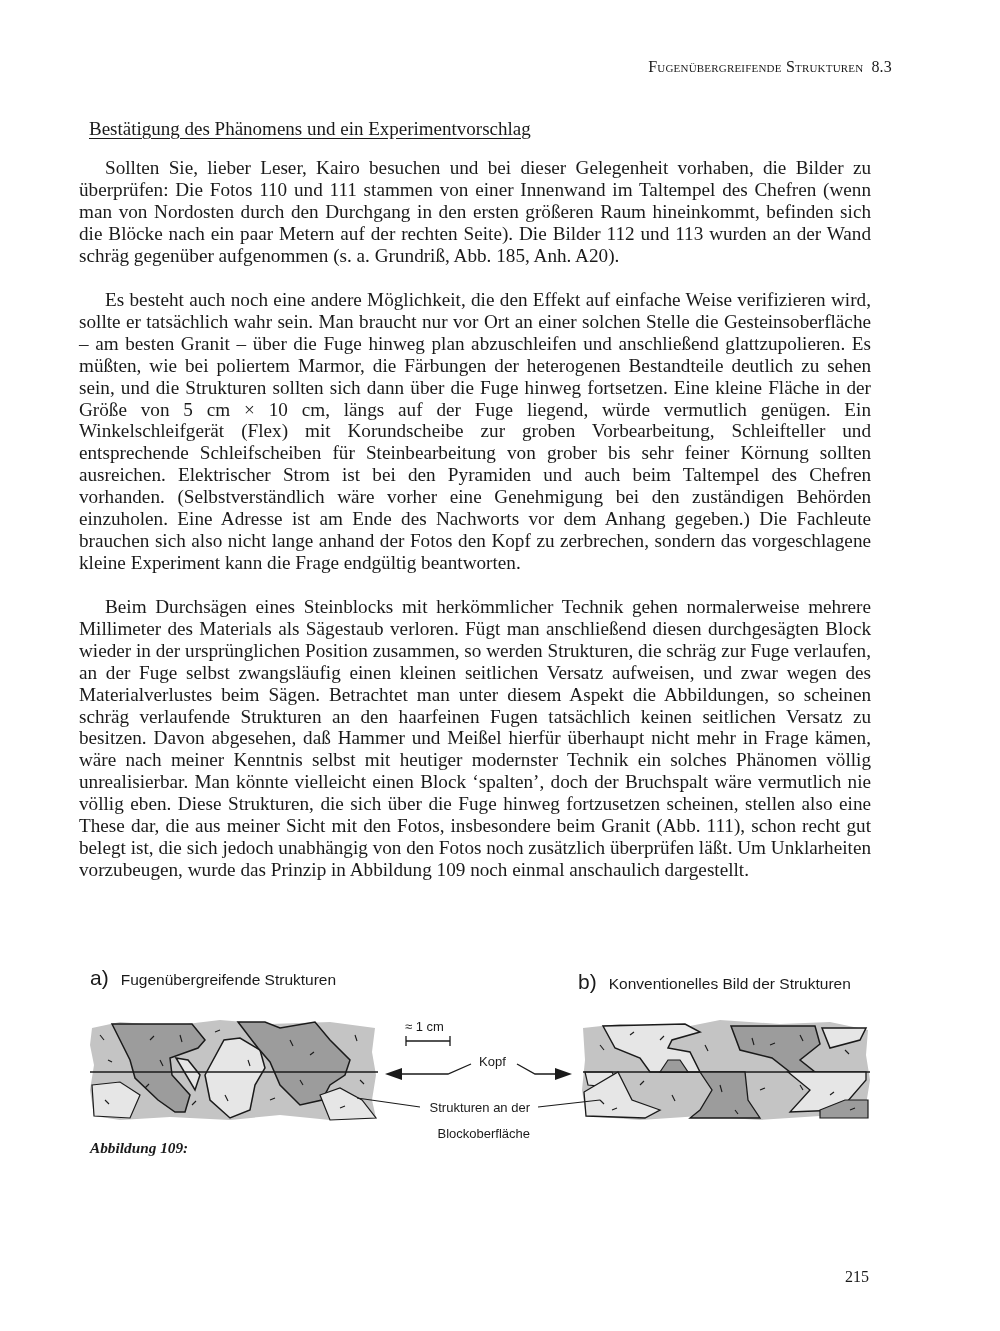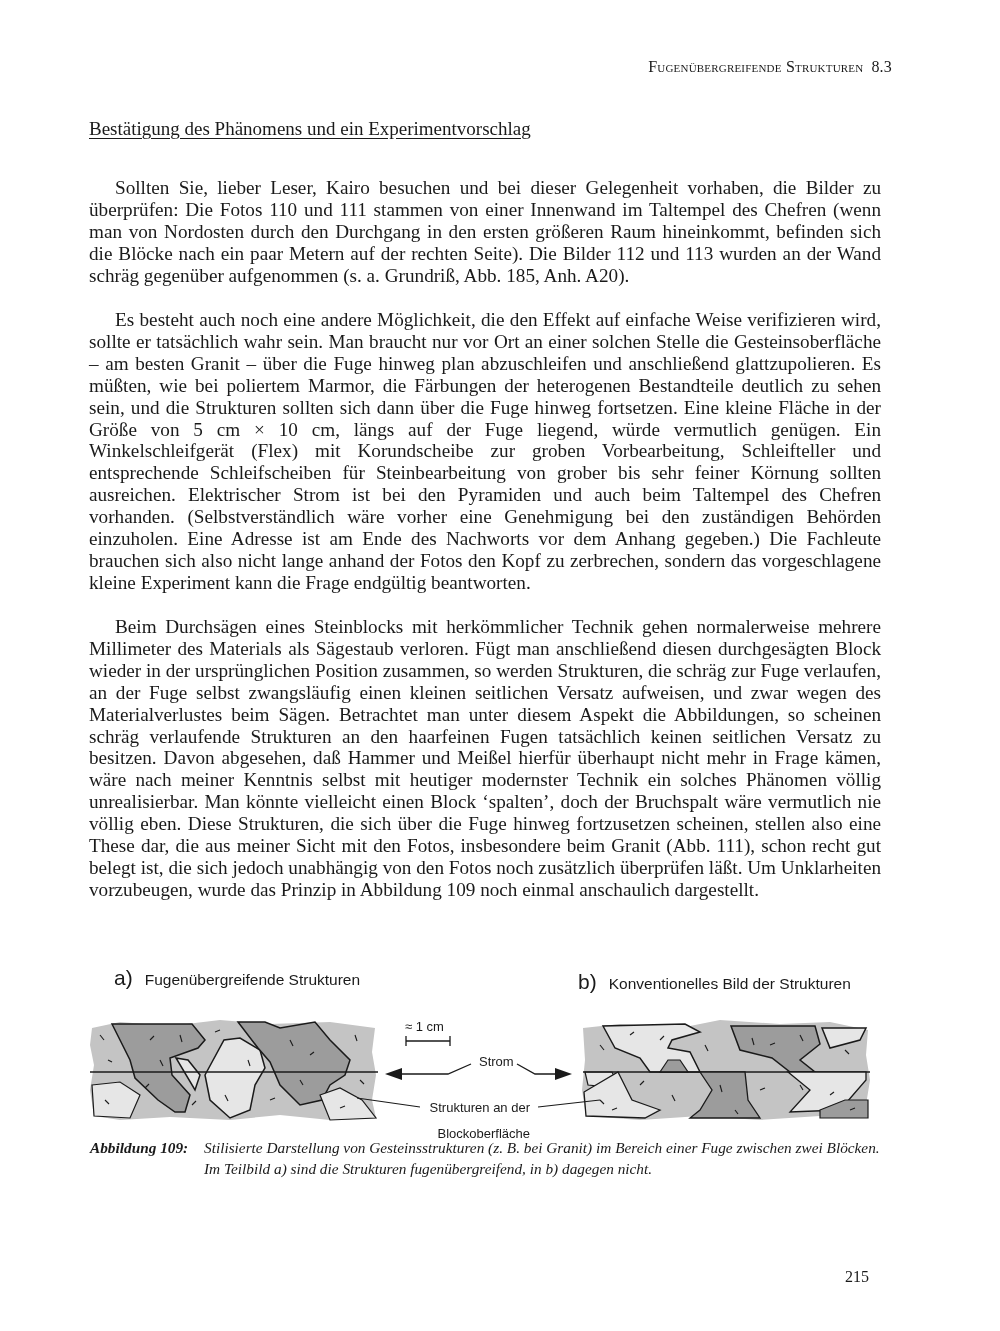--- a/index.html
+++ b/index.html
@@ -2,28 +2,28 @@
 <html><head>
 <meta charset="utf-8">
 <style>
   html, body { margin: 0; padding: 0; background: #ffffff; }
   body { width: 1000px; height: 1331px; position: relative; overflow: hidden;
          font-family: "Liberation Serif", "DejaVu Serif", serif; color: #1a1a1a; }
   .running-head { position: absolute; top: 58px; right: 108px; font-size: 16px; letter-spacing: 0.2px; }
   .running-head .sc { font-variant: small-caps; }
   .running-head .num { margin-left: 8px; }
   .section-title { position: absolute; top: 118px; left: 89px; font-size: 19px; text-decoration: underline; text-underline-offset: 3px; text-align: right; }
-  .body-text { position: absolute; left: 89px; width: 792px; font-size: 19.2px; line-height: 21.9px; text-align: justify; margin-top: 20px; }
+  .body-text { position: absolute; left: 79px; width: 792px; font-size: 19.2px; line-height: 21.9px; text-align: justify; }
   .body-text p { margin: 0; text-indent: 26px; text-align: justify; }
   #p1 { top: 157px; }
   #p2 { top: 289px; }
   #p3 { top: 596px; }
   .fig-label { position: absolute; font-family: "Liberation Sans", "DejaVu Sans", sans-serif; font-size: 15.5px; color: #1a1a1a; }
   .fig-label .letter { font-size: 21px; margin-right: 12px; }
-  #label-a { top: 966px; left: 90px; margin-left: 24px; }
+  #label-a { top: 966px; left: 90px; }
   #label-b { top: 970px; left: 578px; }
   .sans-small { position: absolute; font-family: "Liberation Sans", "DejaVu Sans", sans-serif; font-size: 13px; color: #1a1a1a; text-align: right; }
   #scale-text { top: 1019px; left: 405px; }
   #fuge-text { top: 1054px; left: 479px; }
   #struct-text { top: 1095px; left: 420px; width: 110px; line-height: 26px; }
   svg.figure { position: absolute; top: 0; left: 0; }
   .caption { position: absolute; top: 1138px; left: 90px; width: 800px; font-size: 15.3px; line-height: 20.5px; font-style: italic; }
   .caption .cap-label { font-weight: bold; position: absolute; left: 0; top: 0; }
   .caption .cap-text { margin-left: 114px; display: block; }
   .page-number { position: absolute; top: 1268px; left: 845px; font-size: 16px; }
@@ -134,21 +134,20 @@
   <g>
     <polyline points="517,1064 535,1074 558,1074" fill="none" stroke="#1a1a1a" stroke-width="1.3"></polyline>
     <polygon points="572,1074 555,1068 555,1080" fill="#1a1a1a"></polygon>
   </g>
 
   <line x1="357" y1="1098" x2="420" y2="1107" stroke="#1a1a1a" stroke-width="1.2"></line>
   <line x1="538" y1="1107" x2="600" y2="1100" stroke="#1a1a1a" stroke-width="1.2"></line>
 </svg>
 
 <div class="sans-small" id="scale-text">≈ 1 cm</div>
-<div class="sans-small" id="fuge-text">Strom</div>
+<div class="sans-small" id="fuge-text">Kopf</div>
 <div class="sans-small" id="struct-text">Strukturen an der Blockoberfläche</div>
 
 <div class="caption">
   <span class="cap-label">Abbildung 109:</span>
-  <span class="cap-text">Stilisierte Darstellung von Gesteinsstrukturen (z. B. bei Granit) im Bereich einer Fuge zwischen zwei Blöcken. Im Teilbild a) sind die Strukturen fugenübergreifend, in b) dagegen nicht.</span>
 </div>
 
 <div class="page-number">215</div>
 
 </body></html>

